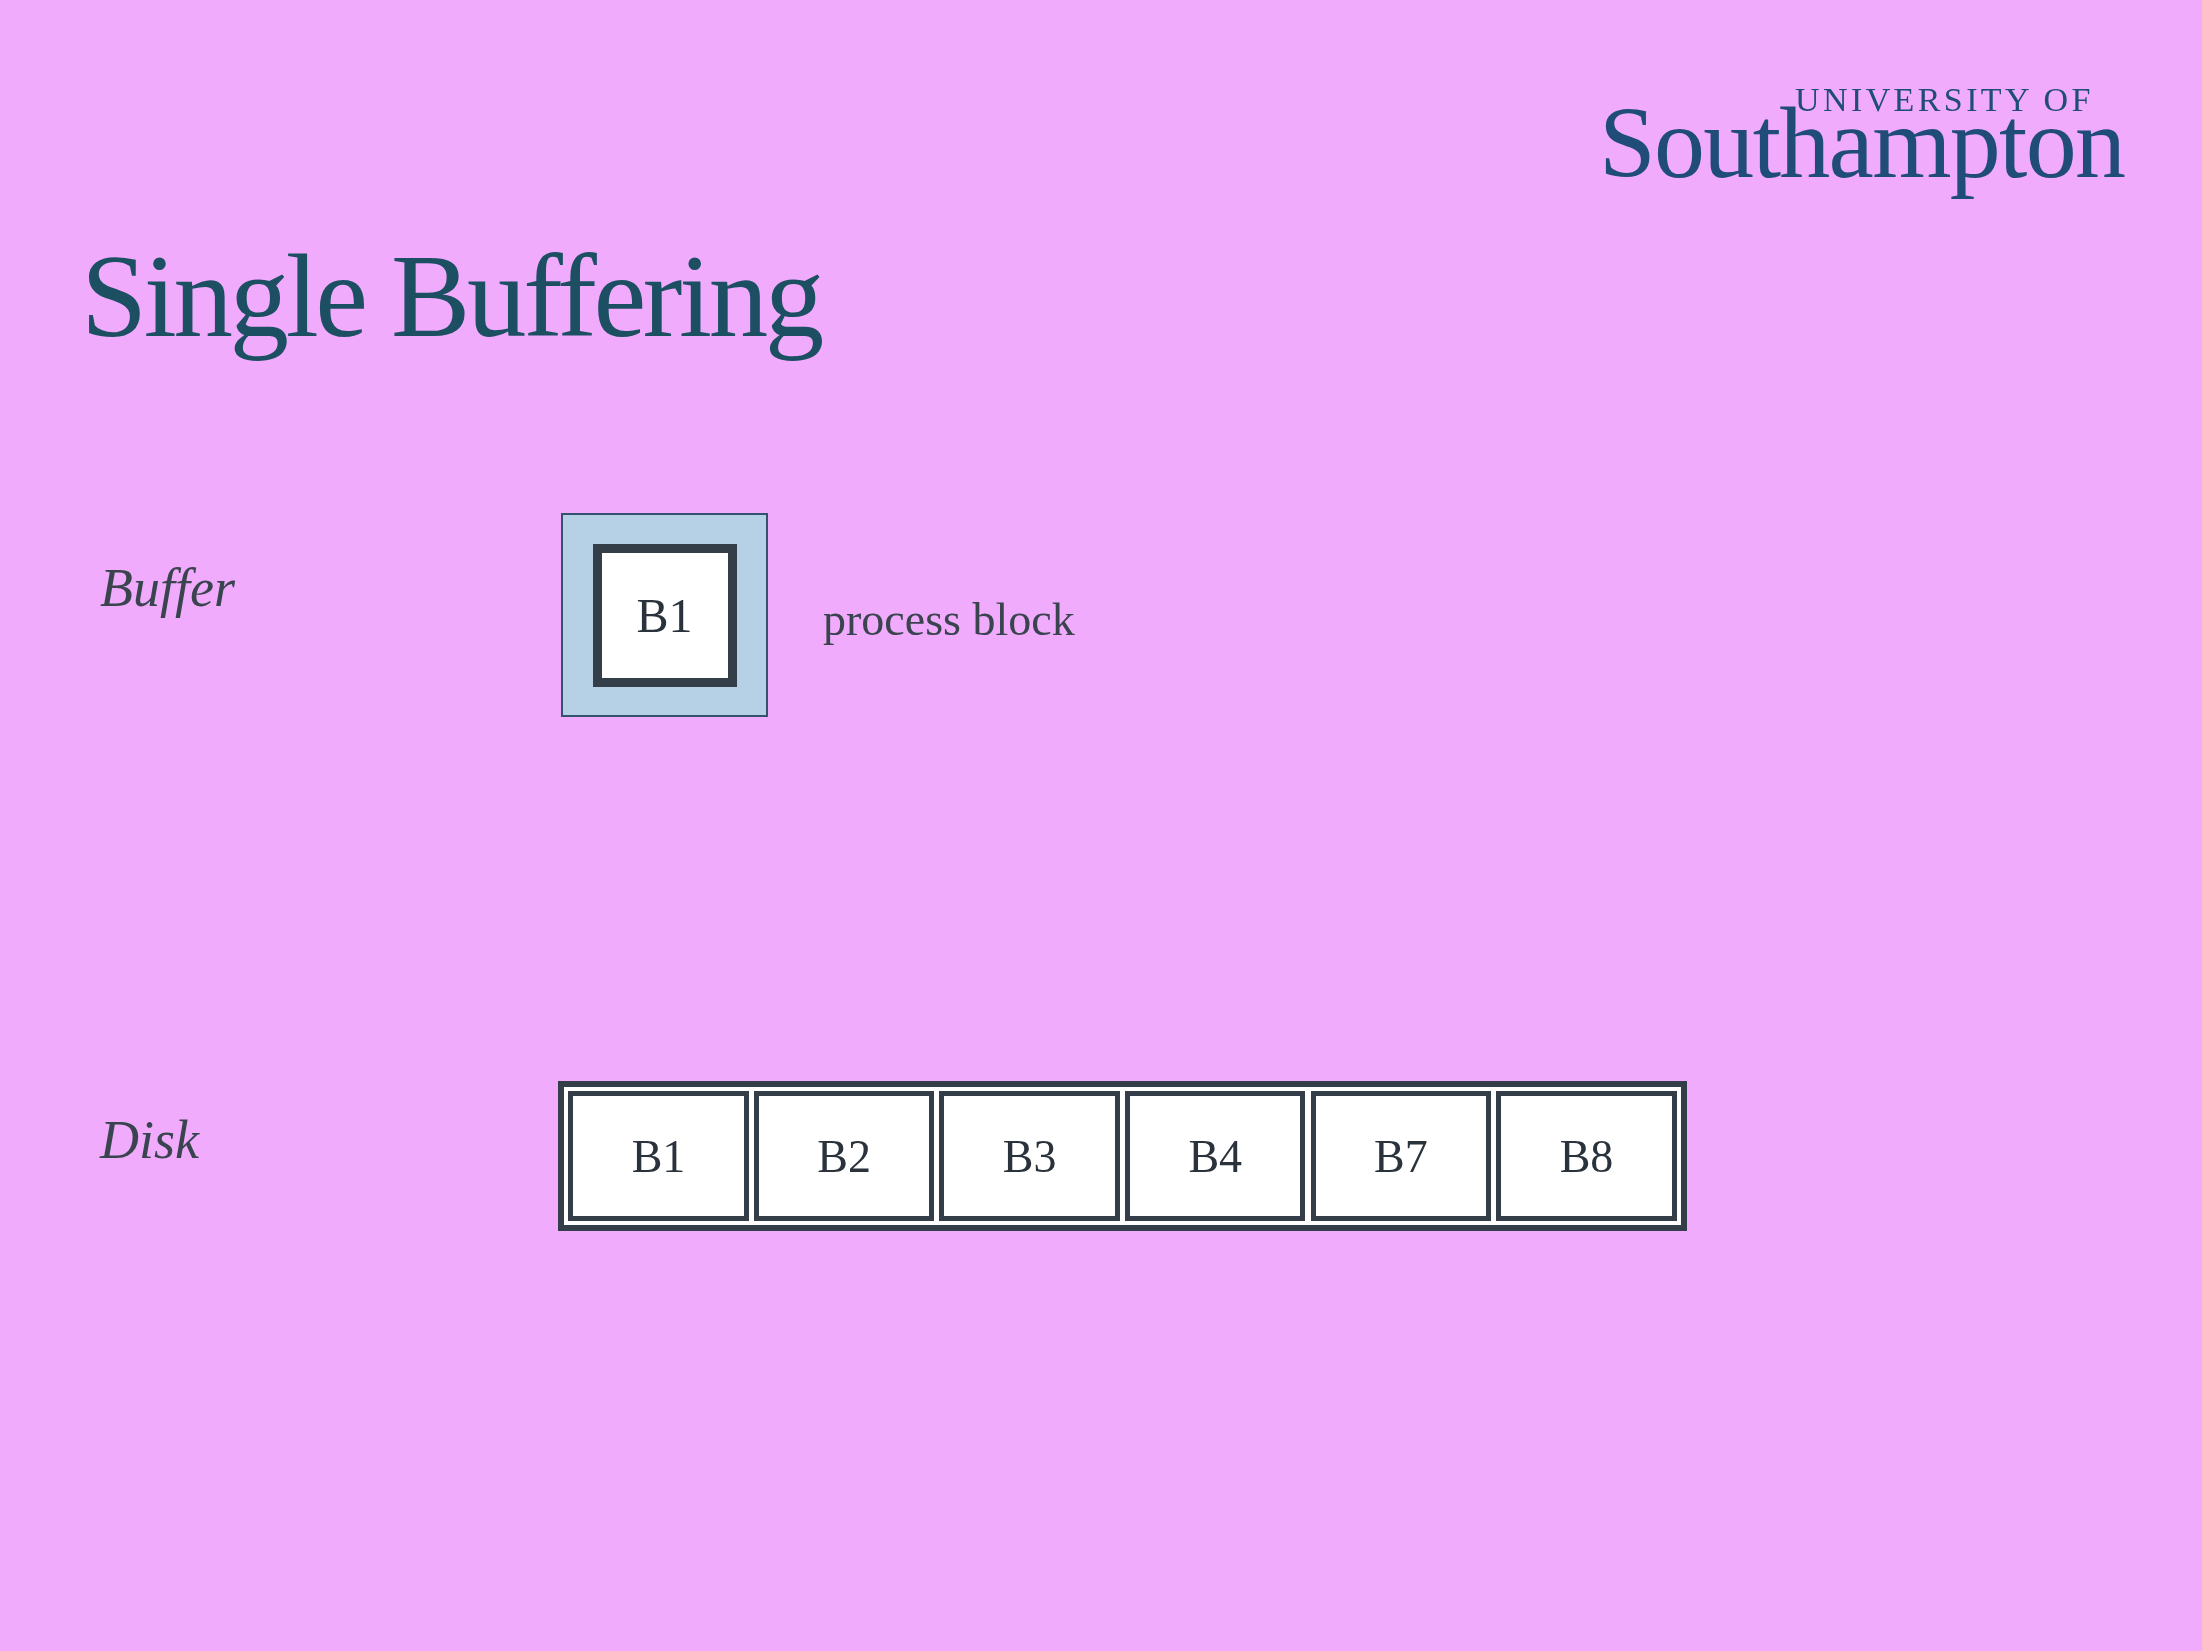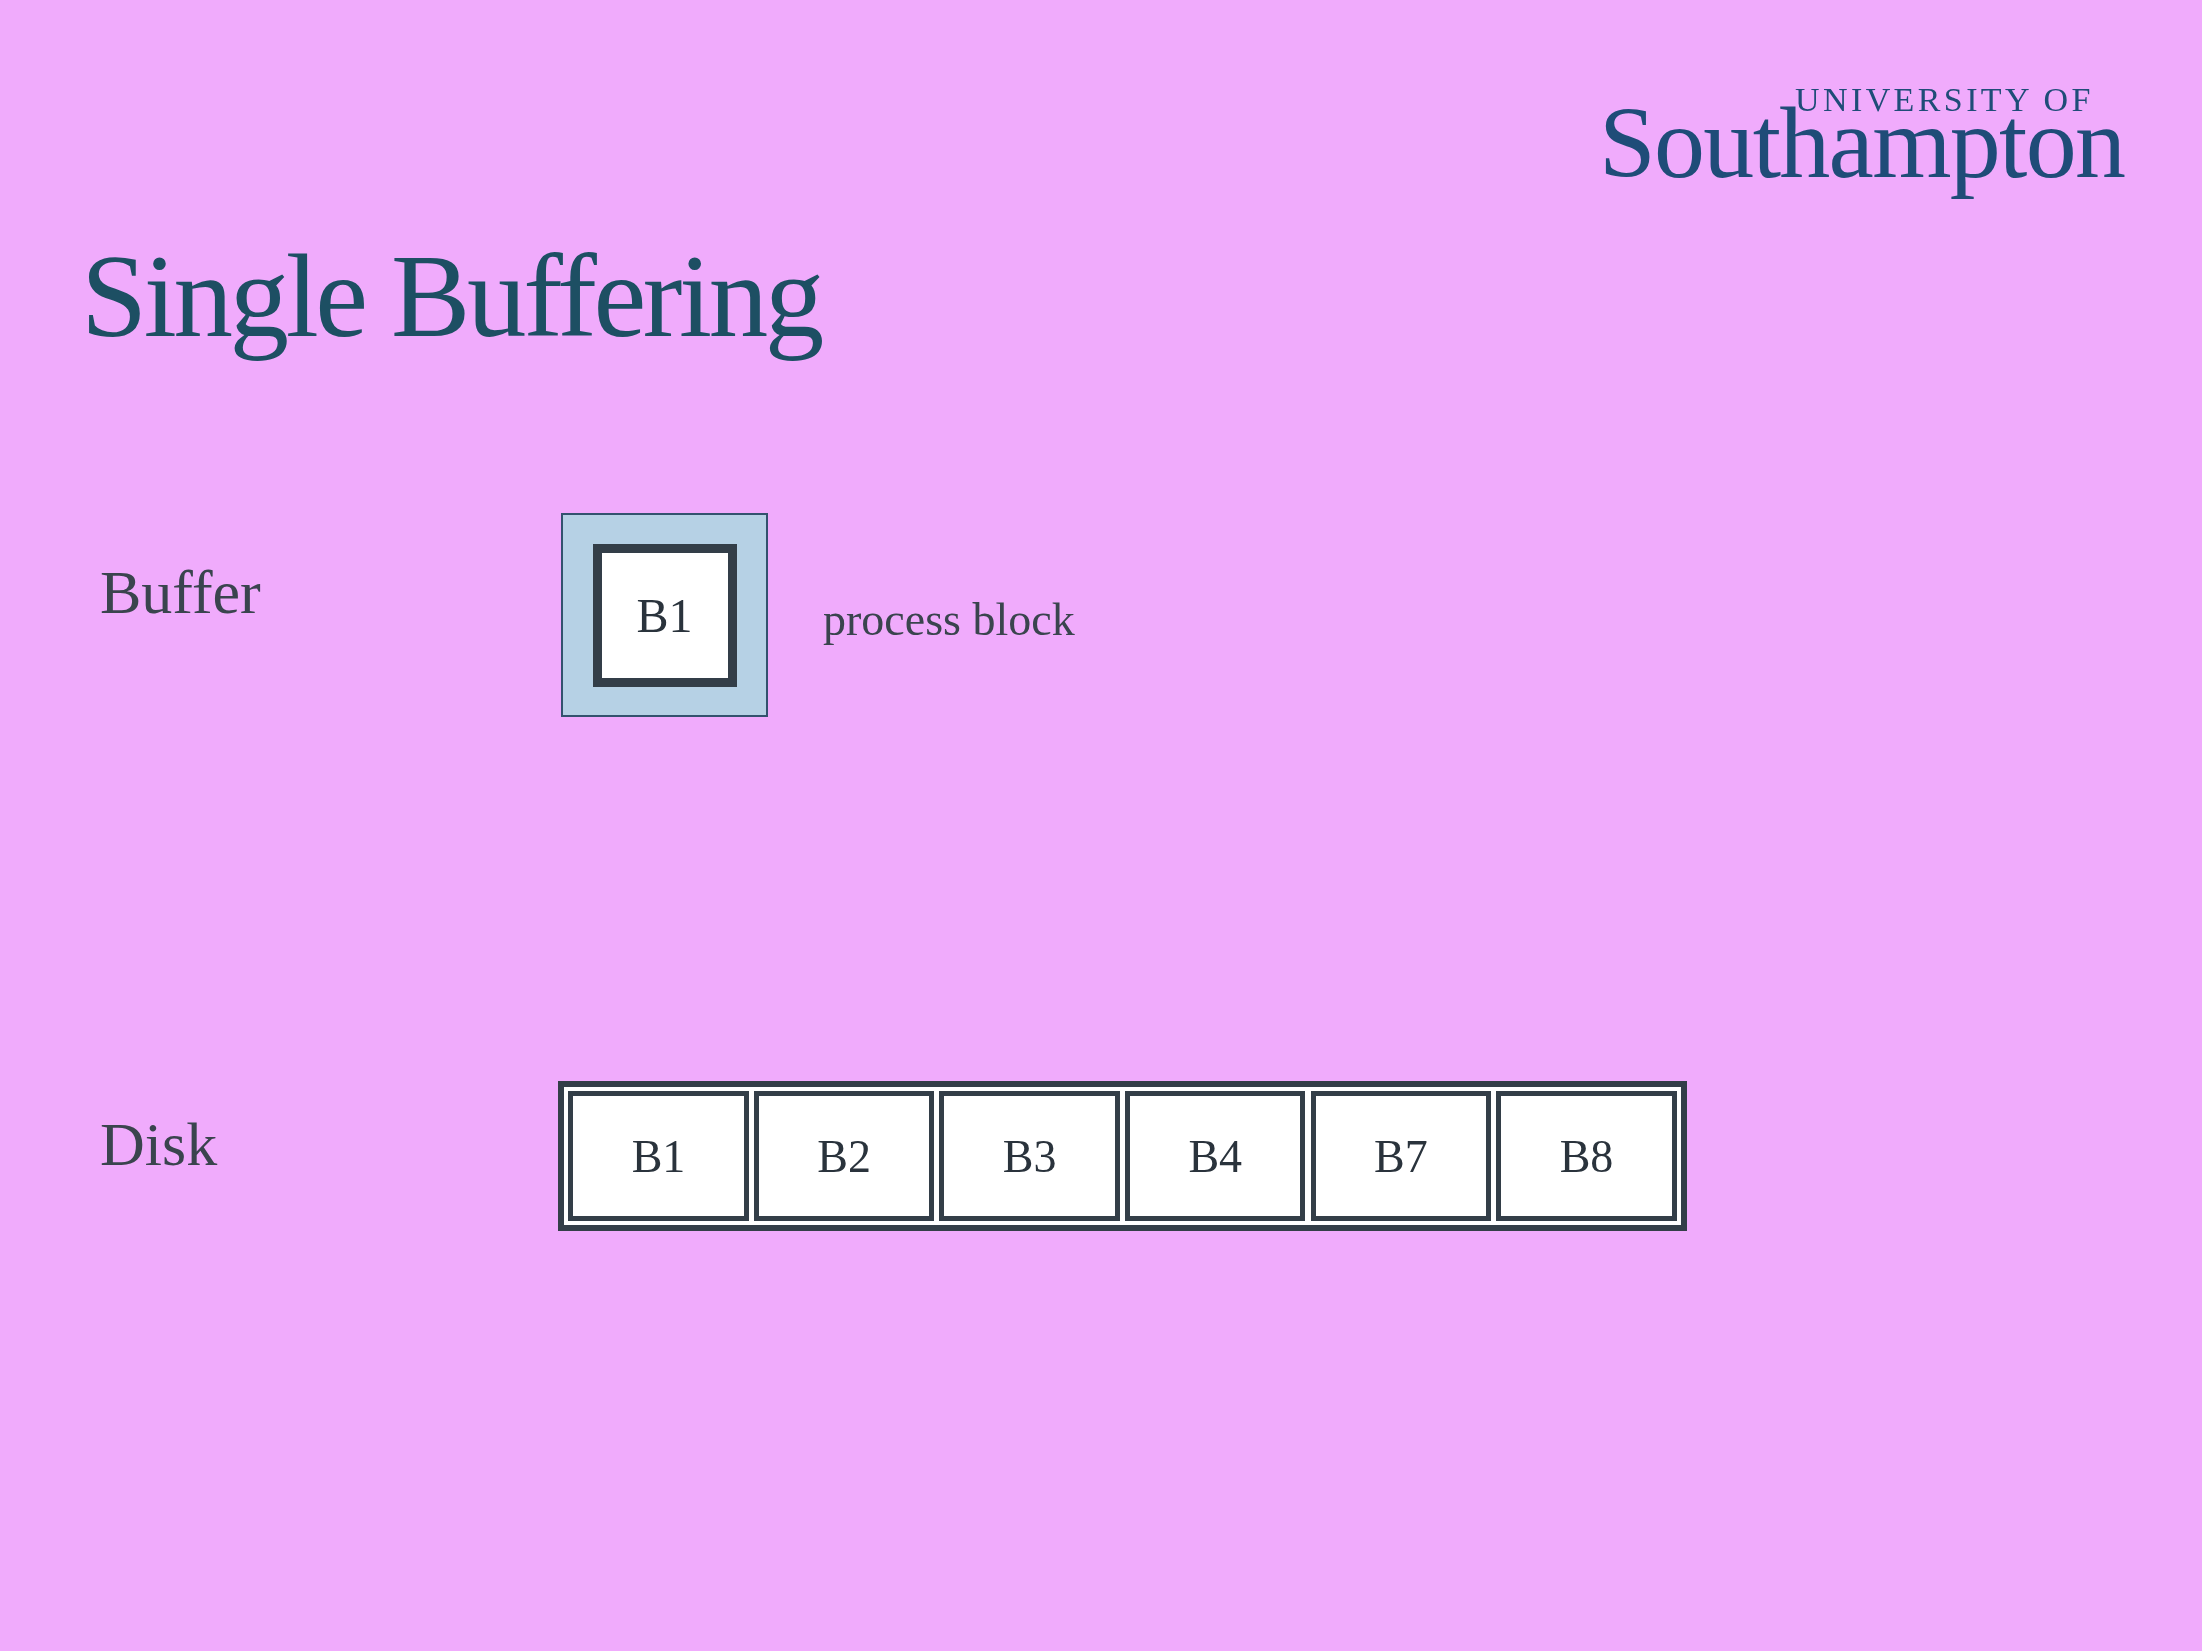--- a/index.html
+++ b/index.html
@@ -53,24 +53,25 @@
     font-size: 119px;
     line-height: 1;
     letter-spacing: -3.4px;
     color: #1D4F63;
     white-space: nowrap;
   }
 
   
   .row-label {
     position: absolute;
-    font-size: 62px;
+    font-size: 54px;
     line-height: 1;
     color: #3A444E;
     white-space: nowrap;
+    font-style: italic;
   }
   .label-buffer { top: 561px; left: 100px; }
   .label-disk   { top: 1113px; left: 100px; }
 
   
   .buffer-box {
     position: absolute;
     top: 513px;
     left: 561px;
     width: 207px;

